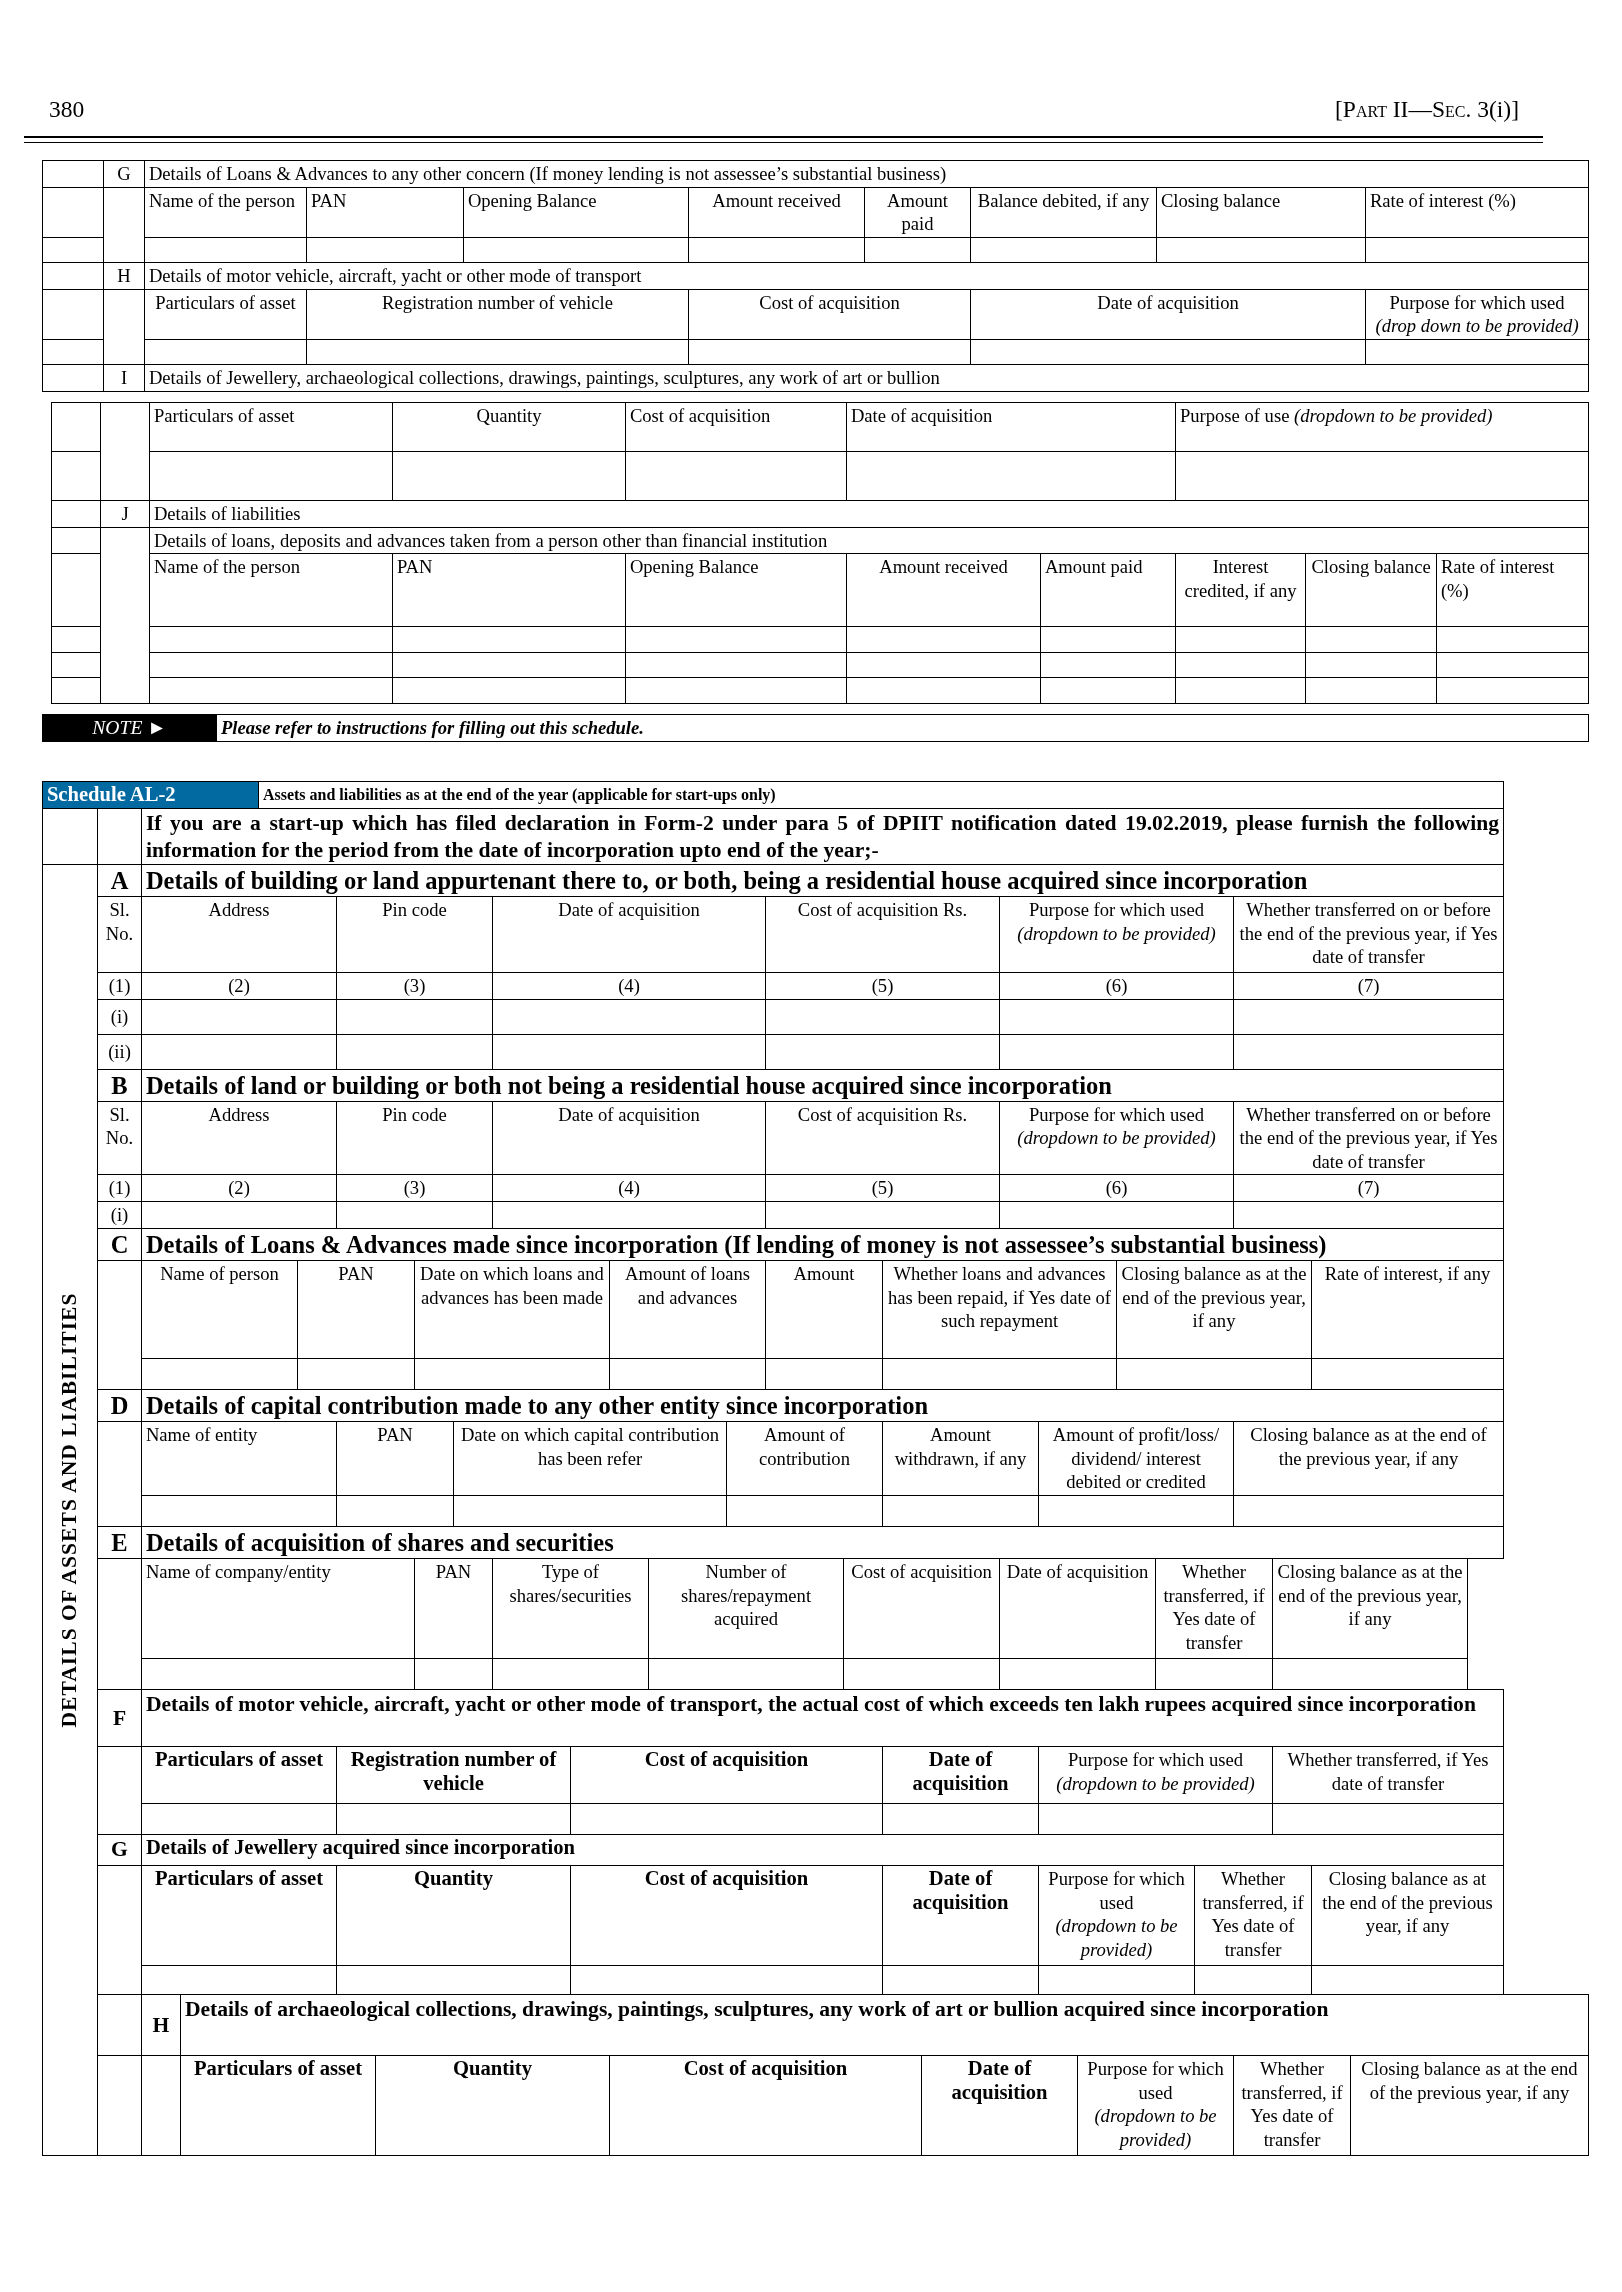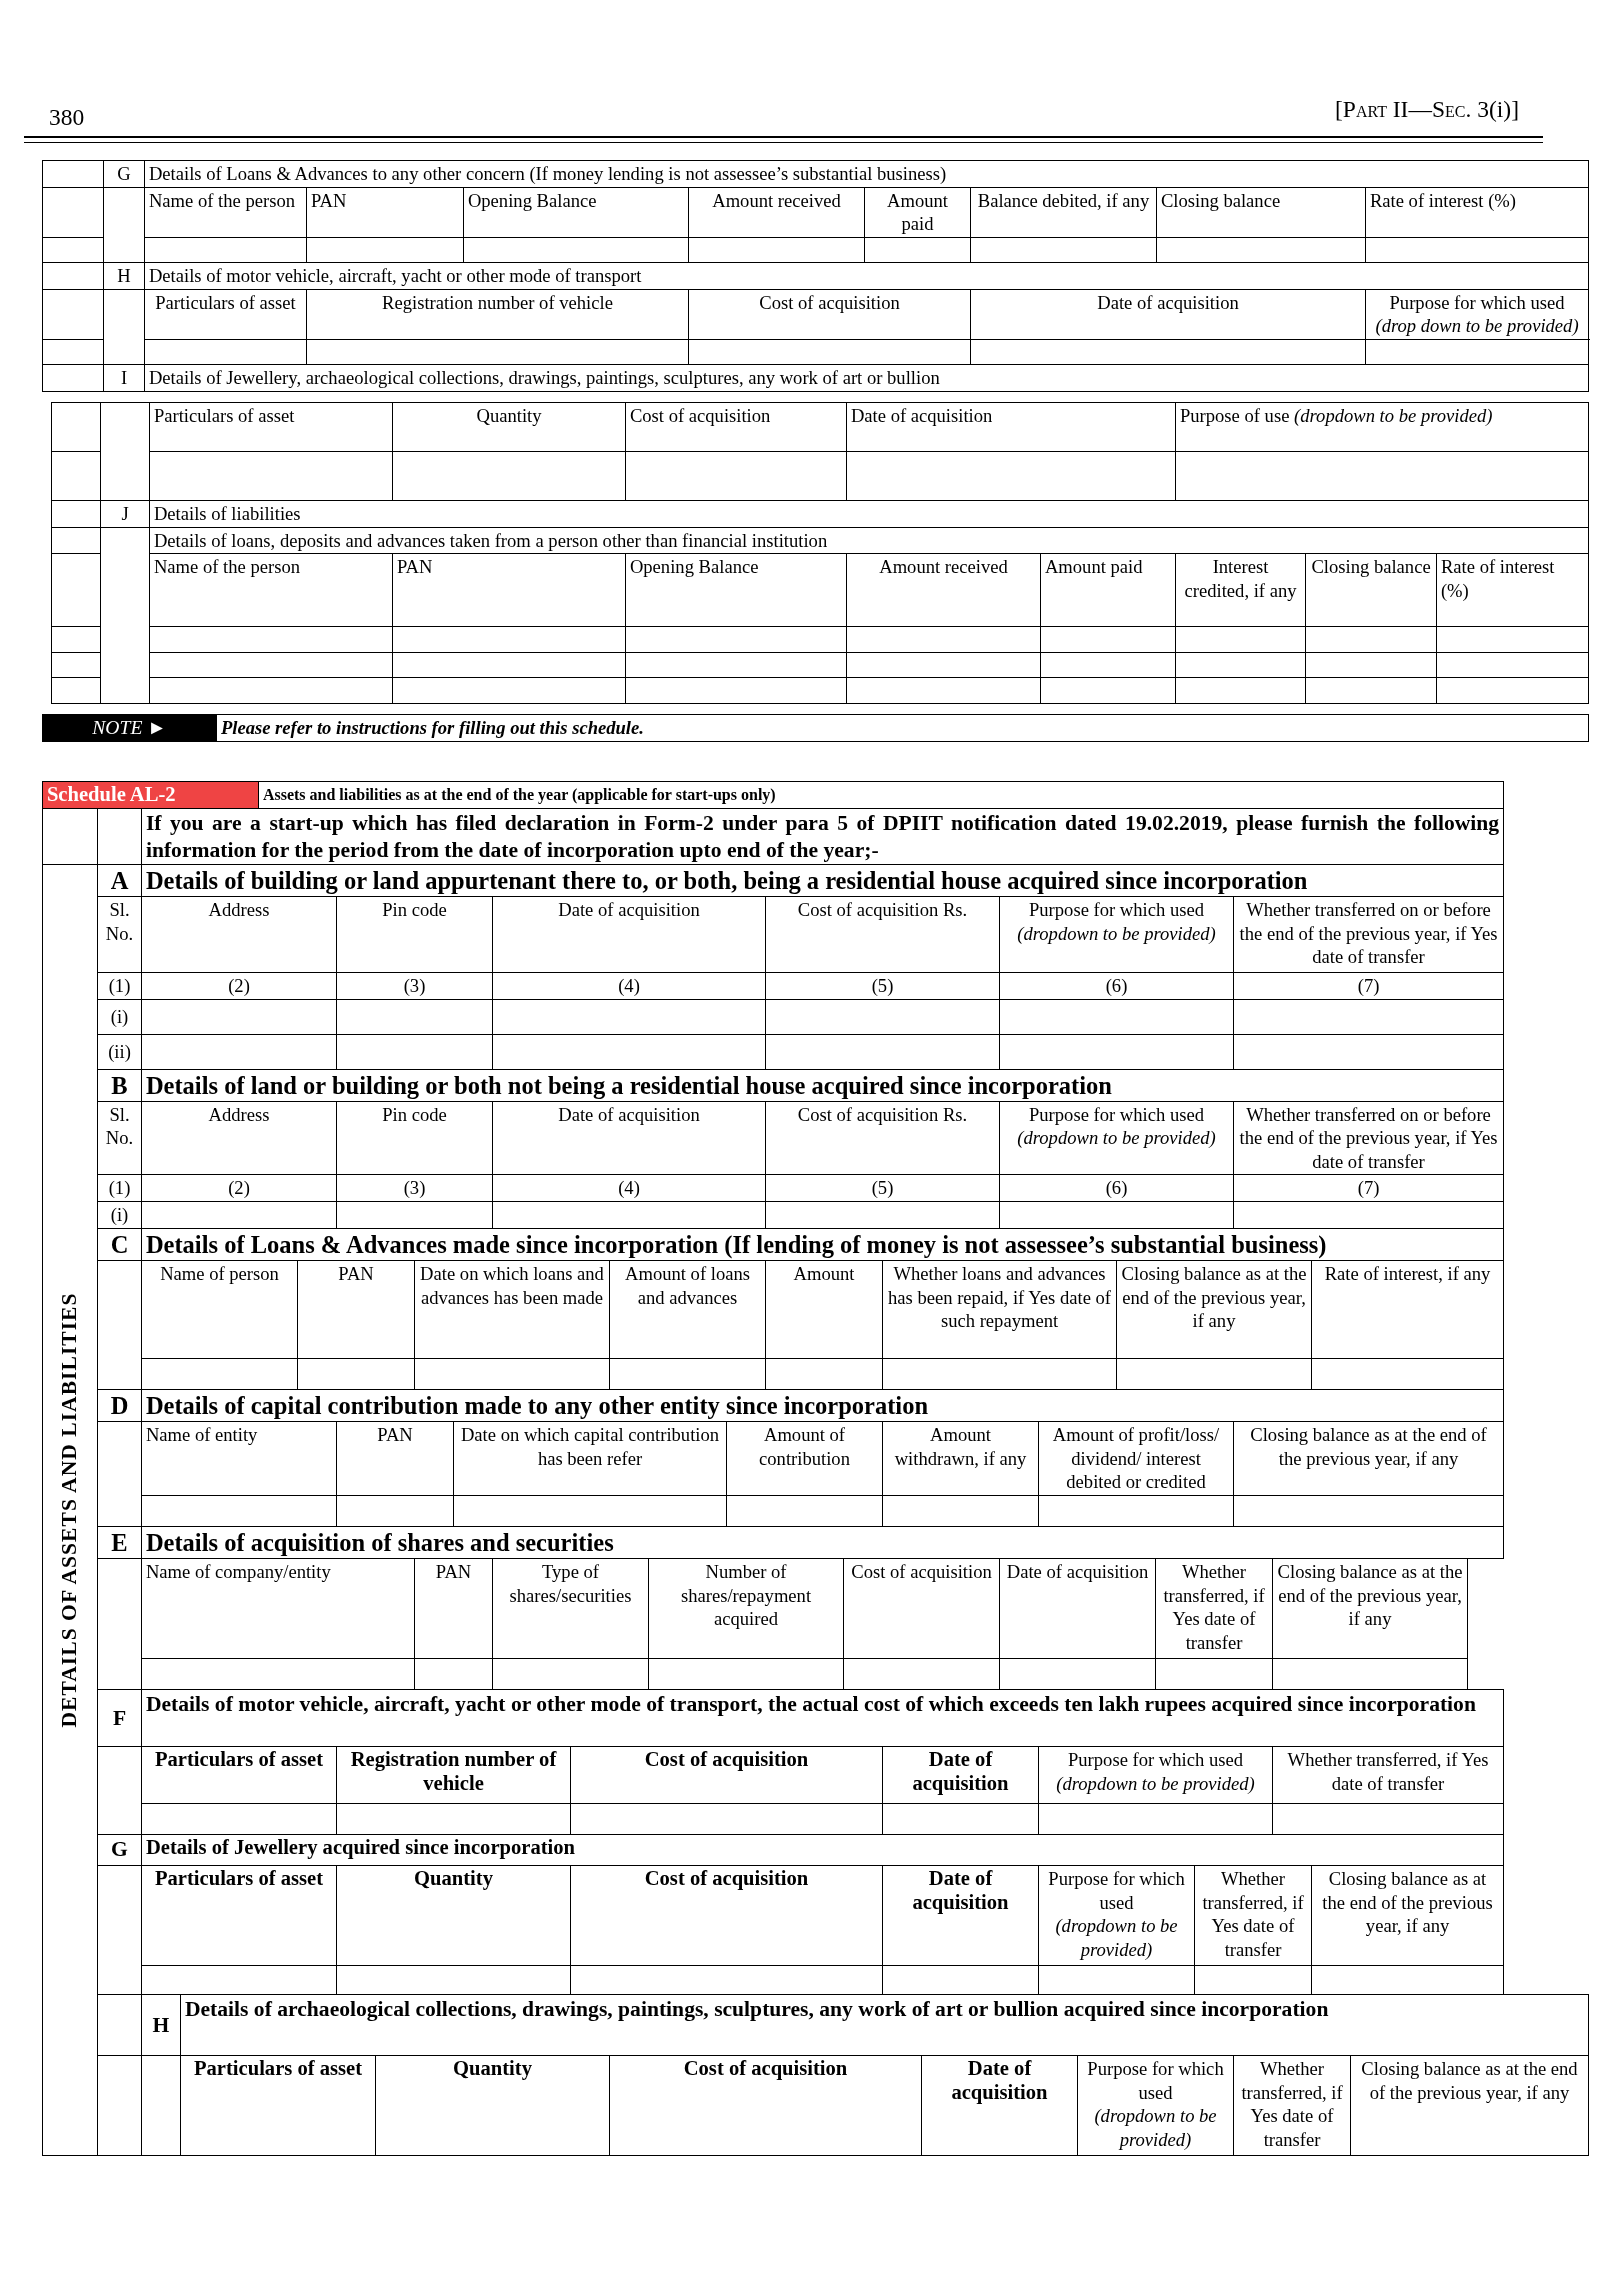--- a/index.html
+++ b/index.html
@@ -1,38 +1,38 @@
 <!DOCTYPE html>
 <html><head>
 <meta charset="utf-8">
 <style>
   html,body{margin:0;padding:0;background:#fff;}
   body{width:1622px;height:2293px;position:relative;font-family:"Liberation Serif",serif;color:#000;overflow:hidden;}
   .pagehead{position:absolute;left:49px;top:96px;width:1470px;height:35px;font-size:23.5px;}
-  .pagehead .pn{position:absolute;left:0;top:8px;}
+  .pagehead .pn{position:absolute;left:0;top:0;}
   .pagehead .title{position:absolute;left:372px;top:0;width:627px;text-align:center;letter-spacing:0.5px;}
   .pagehead .part{position:absolute;right:0;top:0;}
   .pagehead .part .sc{font-variant:small-caps;}
   .rule1{position:absolute;left:23.5px;top:136px;width:1519px;border-top:2px solid #000;}
   .rule2{position:absolute;left:23.5px;top:142px;width:1519px;border-top:1px solid #000;}
   table{border-collapse:collapse;table-layout:fixed;position:absolute;}
   td{border:1.5px solid #000;padding:1px 3.9px;vertical-align:top;font-size:18.6px;line-height:23.5px;}
   .c{text-align:center;}
   .b{font-weight:bold;}
   .i{font-style:italic;}
   .big{font-size:24.5px;font-weight:bold;line-height:29px;}
   .med{font-size:21.6px;font-weight:bold;line-height:26.5px;}
   .hdrb{font-weight:bold;}
   #t1{left:42px;top:160px;width:1547px;}
   #t2{left:51px;top:402px;width:1538px;}
   #note{left:42px;top:714px;width:1547px;}
   #note td{border:1.5px solid #000;}
   .notecell{background:#000;color:#fff;font-style:italic;font-weight:normal;text-align:center;font-size:19.6px;}
   #al2{left:42px;top:781px;width:1547px;}
-  .schedcell{background:#ef4444;color:#fff;font-weight:bold;font-size:20.6px;white-space:nowrap;}
+  .schedcell{background:#0369a1;color:#fff;font-weight:bold;font-size:20.6px;white-space:nowrap;}
   .vert{position:relative;}
   .vert span{position:absolute;left:50%;top:50%;transform:translate(-50%,-50%) rotate(-90deg);white-space:nowrap;font-weight:bold;font-size:21.6px;letter-spacing:1px;}
   .h20{height:25.5px;} .h50{height:49px;}
 </style>
 </head>
 <body>
 
 <div class="pagehead">
   <span class="pn">380</span>
   <span class="part"><span>[P</span><span class="sc">art</span><span> II—S</span><span class="sc">ec</span><span>. 3(i)]</span></span>

